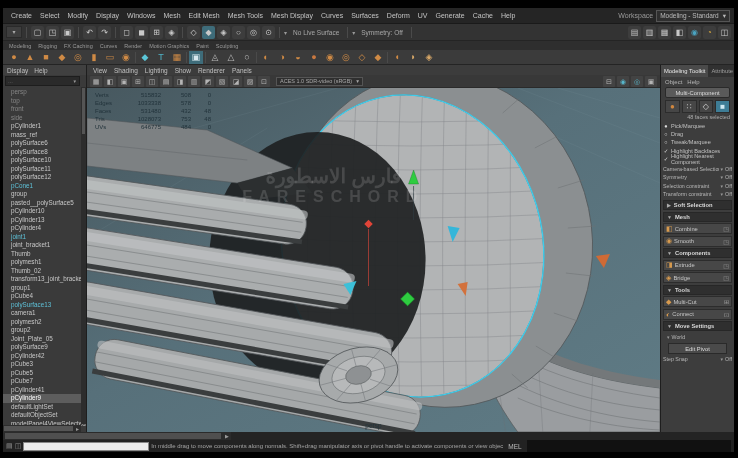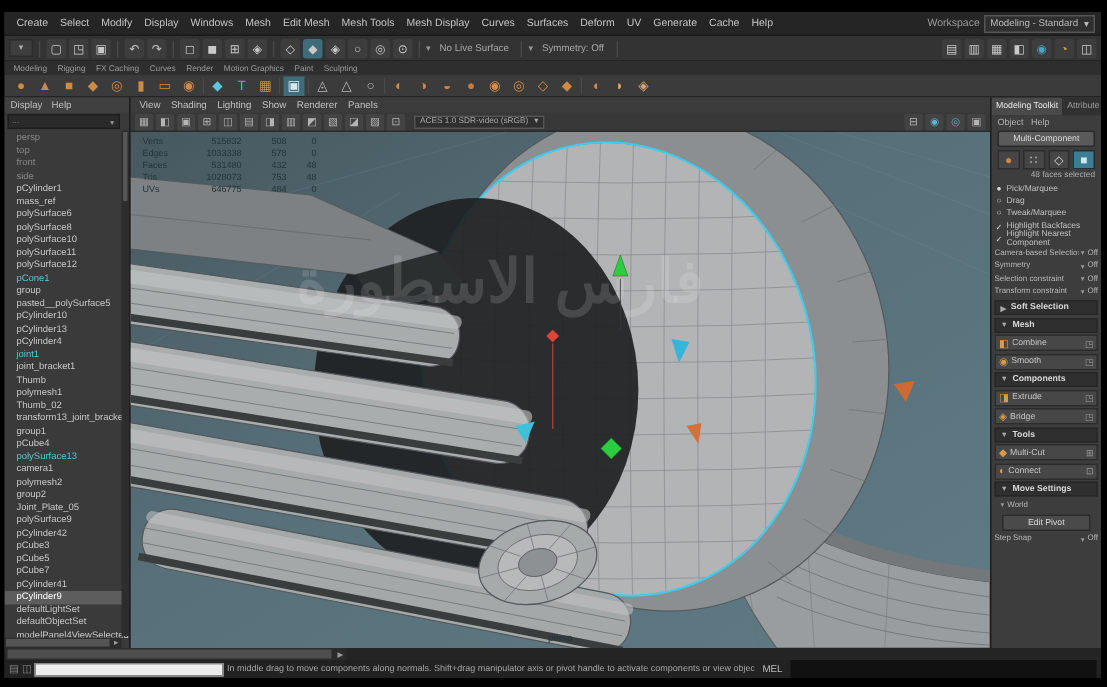--- a/index.html
+++ b/index.html
@@ -76,21 +76,21 @@
 
   .hud { position:absolute; left:8px; top:3px; font-size:6px; color:#22333b; line-height:8px; }
   .hud-row { display:flex; }
   .hud-row .l  { width:24px; }
   .hud-row .v1 { width:42px; text-align:right; }
   .hud-row .v2 { width:30px; text-align:right; }
   .hud-row .v3 { width:20px; text-align:right; }
 
   .watermark { position:absolute; left:8%; top:22%; width:70%; text-align:center;
     color:rgba(255,255,255,0.14); pointer-events:none; }
-  .watermark .ar { font-size:40px; font-weight:bold; }
+  .watermark .ar { font-size:20px; font-weight:bold; }
   .watermark .lat { font-size:16px; font-weight:bold; letter-spacing:7px; }
 
   .cam-label { position:absolute; bottom:3px; left:50%; transform:translateX(-50%);
     font-size:6.5px; color:#24343b; }
 
   
   .toolkit { width:74px; flex:none; background:#3d3d3d; border-left:1px solid #1e1e1e;
     display:flex; flex-direction:column; color:#c6c6c6; overflow:hidden; }
   .tk-tabs { height:12px; background:#313131; display:flex; flex:none; overflow:hidden; }
   .tk-tab { padding:0 3px; line-height:12px; font-size:5.8px; white-space:nowrap; color:#9f9f9f; }
@@ -537,20 +537,21 @@
             <div class="hud-row">
               <span class="l">UVs</span>
               <span class="v1">646775</span>
               <span class="v2">484</span>
               <span class="v3">0</span>
             </div>
           </div>
 
         <div class="watermark">
           <div class="ar">فارس الاسطورة</div>
+          <div class="lat">FARESCHORD</div>
         </div>
 
         <div class="cam-label">persp</div>
       </div>
     </div>
 
     <div class="toolkit">
       <div class="tk-tabs">
 
       <span class="tk-tab active">Modeling Toolkit</span>

